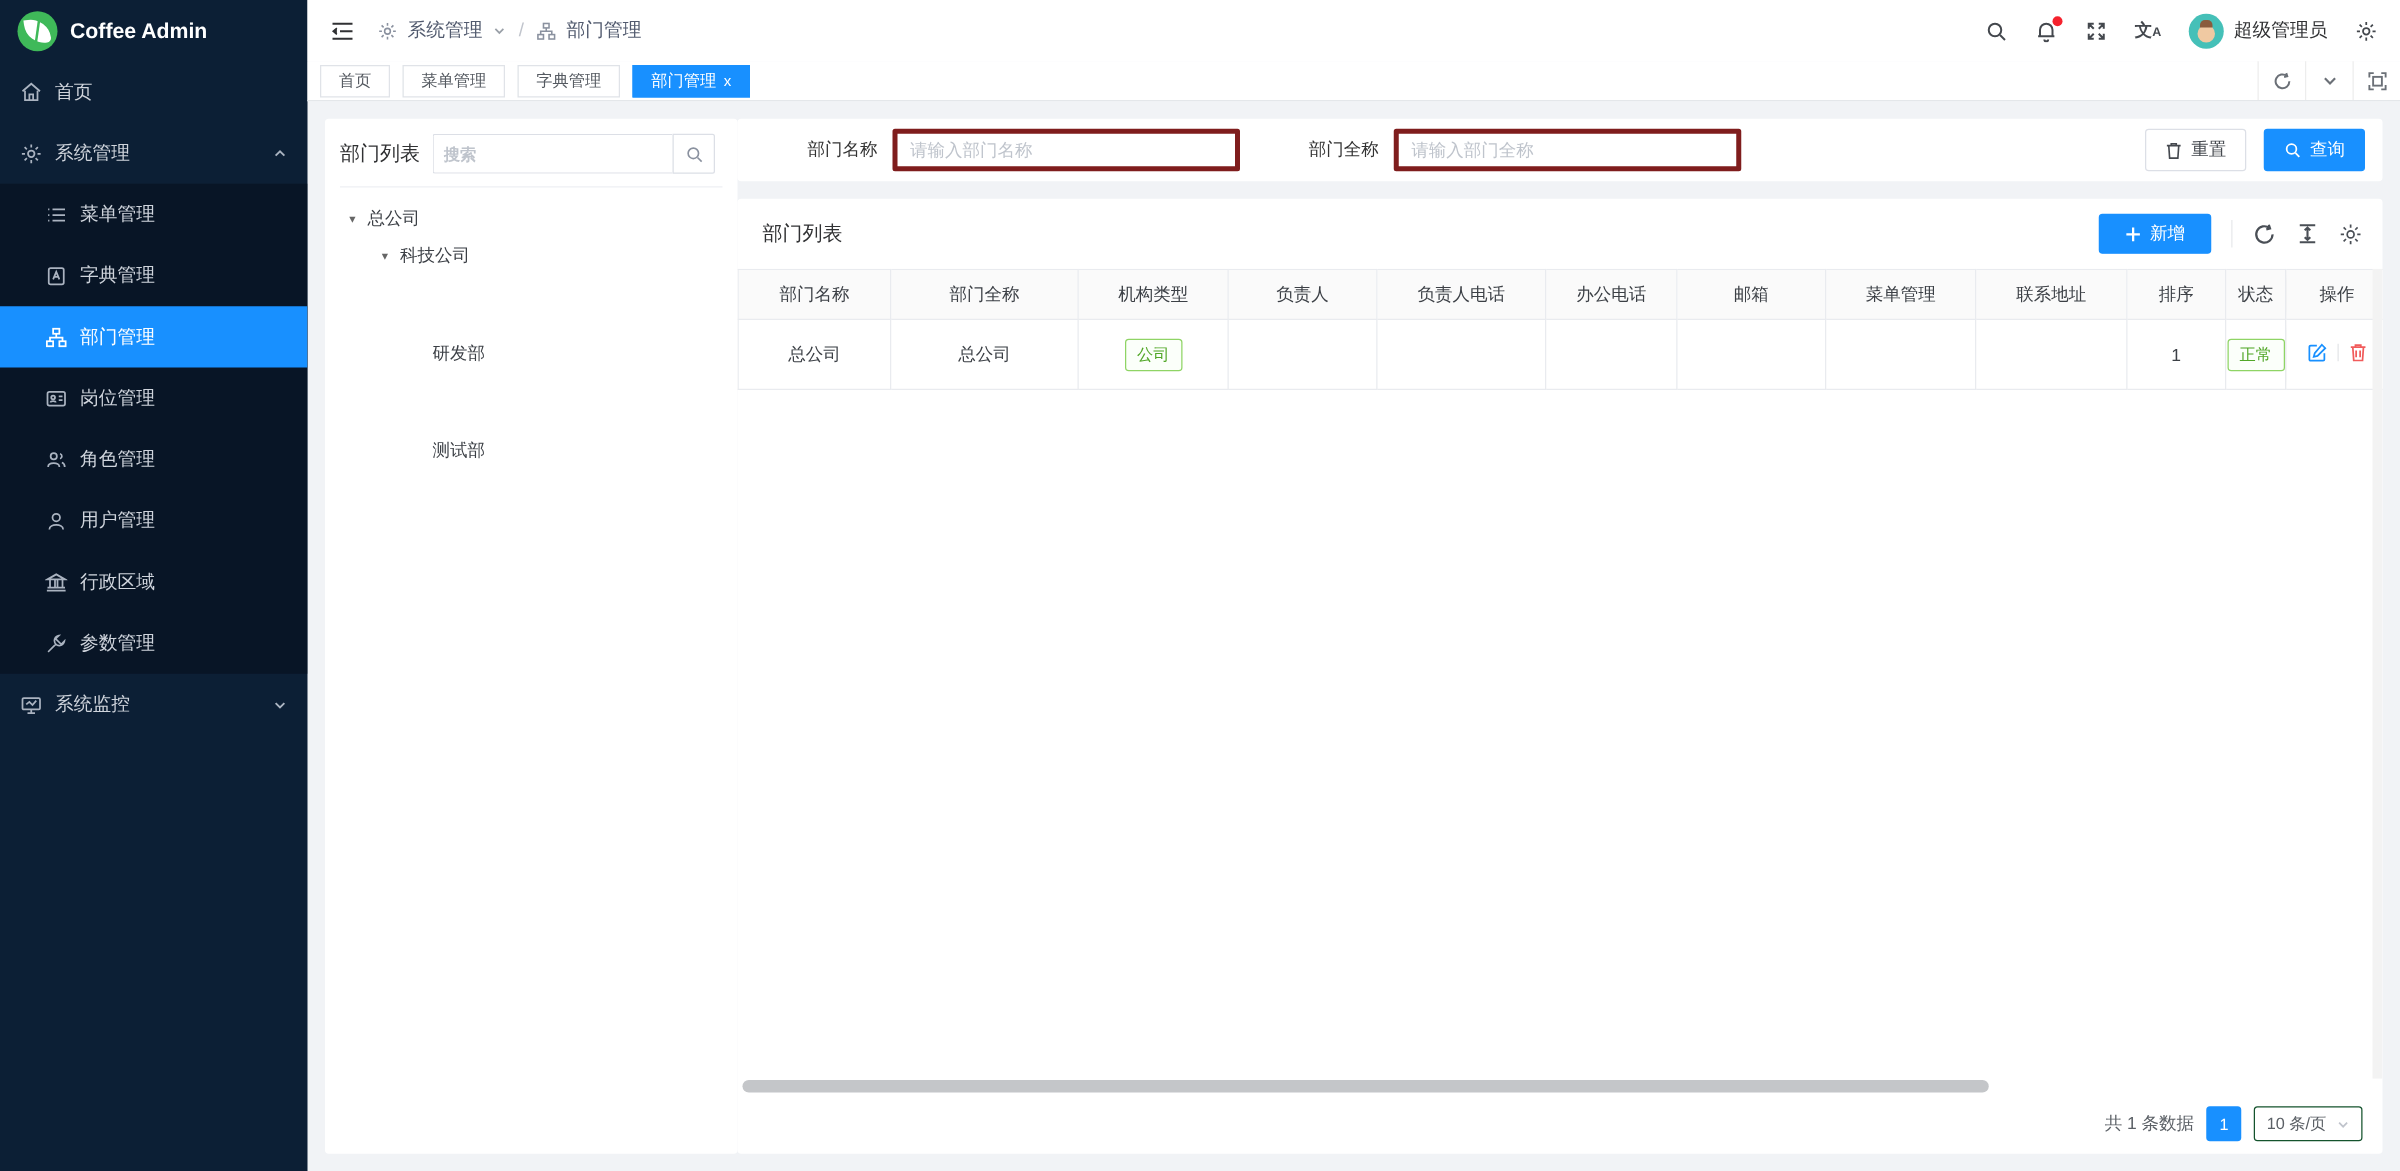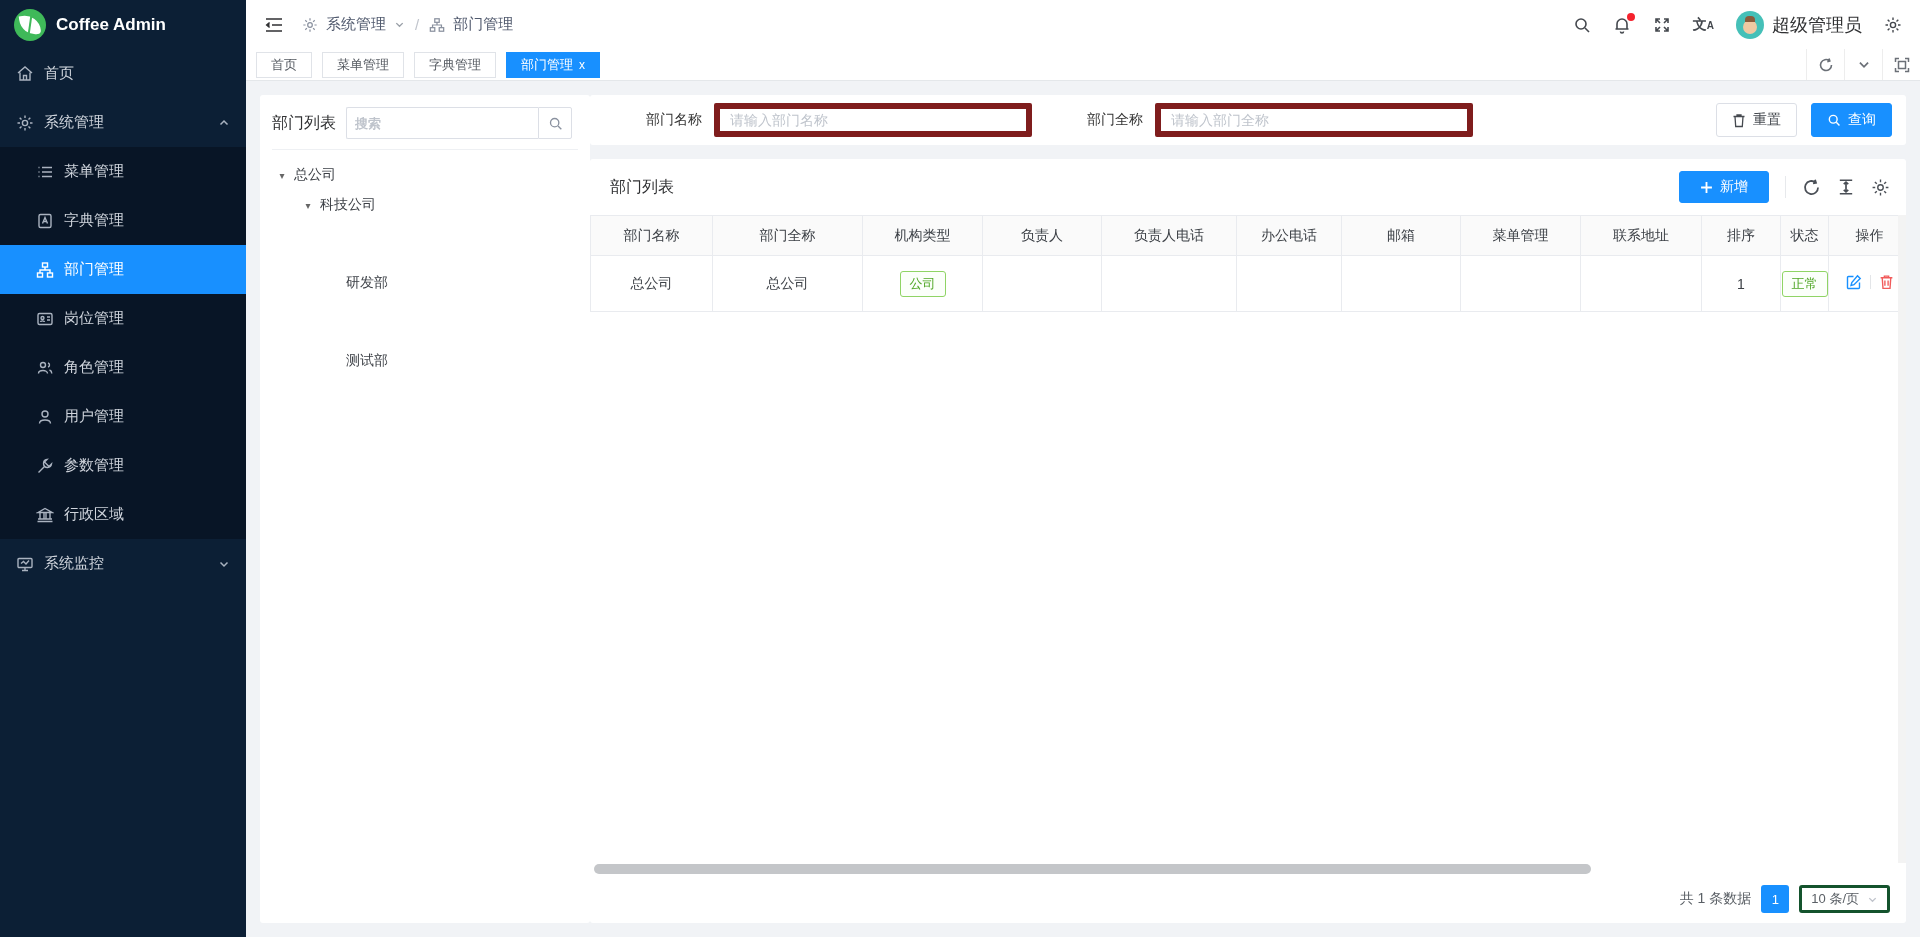--- a/index.html
+++ b/index.html
@@ -33,21 +33,21 @@
   .crumb .sep { color:#c0c4cc; margin:0 2px; }
   .topbar-right { margin-left:auto; display:flex; align-items:center; gap:22px; color:#44484e; }
   .tb-icon { position:relative; cursor:pointer; color:#44484e; }
   .badge-dot { position:absolute; top:-3px; right:-4px; width:8px; height:8px; border-radius:50%; background:#f5222d; }
   .translate { font-size:14px; font-weight:bold; letter-spacing:0; cursor:pointer; }
   .translate small { font-size:10px; font-weight:bold; }
   .userbox { display:flex; align-items:center; gap:8px; cursor:pointer; }
   .avatar { width:28px; height:28px; border-radius:50%; background:#45c0b8; position:relative; overflow:hidden; }
   .avatar:before { content:""; position:absolute; left:7px; top:9px; width:14px; height:14px; border-radius:50%; background:#f0c9a2; }
   .avatar:after { content:""; position:absolute; left:9px; top:5px; width:10px; height:6px; border-radius:4px 4px 0 0; background:#8a5b3c; }
-  .username { font-size:18px; color:#303133; }
+  .username { font-size:15px; color:#303133; }
 
   .tabbar { height:32px; background:#fff; border-bottom:1px solid #e4e7ea; display:flex; align-items:stretch; padding-left:10px; flex-shrink:0; }
   .tabs { display:flex; align-items:center; gap:10px; flex:1; }
   .tab { height:26px; display:flex; align-items:center; gap:6px; padding:0 14px; border:1px solid #e0e3e8; background:#fff; color:#555a61; font-size:13px; cursor:pointer; }
   .tab.active { background:#1890ff; border-color:#1890ff; color:#fff; }
   .tab .x { font-size:12px; }
   .tabbar-ctrls { display:flex; align-items:stretch; }
   .tabbar-ctrl { width:38px; display:flex; align-items:center; justify-content:center; border-left:1px solid #ededed; color:#6b7077; cursor:pointer; }
 
   .content { flex:1; display:flex; padding:14px; min-height:0; }
@@ -65,21 +65,21 @@
   .tree-node { height:30px; display:flex; align-items:center; gap:6px; cursor:pointer; }
   .tree-node .caret { font-size:10px; color:#666; width:12px; text-align:center; }
   .lv0 { padding-left:4px; } .lv1 { padding-left:30px; } .lv2 { padding-left:74px;margin-top:48px; }
 
   
   .right-col { flex:1; display:flex; flex-direction:column; gap:14px; min-width:0; }
 
   .search-card { background:#fff; border-radius:3px; height:50px; display:flex; align-items:center; padding:0 14px 0 56px; flex-shrink:0; }
   .sf-item { display:flex; align-items:center; gap:12px; margin-right:55px; }
   .sf-label { color:#333; white-space:nowrap; }
-  .sf-input { width:318px; height:34px; border:6px solid #7f1d1d; border-radius:2px; padding:0 10px; font-size:14px; color:#333; outline:none; font-family:inherit;}
+  .sf-input { width:278px; height:34px; border:4px solid #7f1d1d; border-radius:2px; padding:0 10px; font-size:14px; color:#333; outline:none; font-family:inherit;}
   .sf-input::placeholder { color:#bfc4cc; }
   .sf-btns { margin-left:auto; display:flex; gap:14px; }
   .btn { height:34px; display:flex; align-items:center; gap:7px; padding:0 15px; border-radius:3px; font-size:14px; cursor:pointer; border:1px solid #dcdfe6; background:#fff; color:#45494f; }
   .btn-primary { background:#1890ff; border-color:#1890ff; color:#fff; }
 
   
   .table-card { flex:1; background:#fff; border-radius:3px; display:flex; flex-direction:column; min-height:0; position:relative; }
   .tc-head { height:56px; display:flex; align-items:center; padding:0 16px 0 20px; flex-shrink:0; }
   .tc-title { font-size:16px; color:#303133; }
   .tc-tools { margin-left:auto; display:flex; align-items:center; gap:16px; }
@@ -99,21 +99,21 @@
   .icon-edit { color:#1890ff; cursor:pointer; }
   .icon-del { color:#f15b5b; cursor:pointer; }
   .v-gutter { position:absolute; top:0; right:0; width:8px; bottom:0; background:#f3f3f3; }
 
   .hscroll { height:12px; margin:0 2px; flex-shrink:0; position:relative; }
   .hscroll .thumb { position:absolute; left:2px; top:1px; height:10px; width:76%; background:#c4c6c9; border-radius:5px; }
 
   .pager { height:48px; display:flex; align-items:center; justify-content:flex-end; gap:10px; padding:0 16px; flex-shrink:0; }
   .pager-total { color:#5b6066; }
   .page-num { width:28px; height:28px; border-radius:3px; background:#1890ff; color:#fff; display:flex; align-items:center; justify-content:center; font-size:13px; cursor:pointer; }
-  .page-size { height:28px; border:3px solid #14532d; border-radius:3px; display:flex; align-items:center; gap:8px; padding:0 9px; color:#5b6066; font-size:13px; cursor:pointer; }
+  .page-size { height:28px; border:1px solid #14532d; border-radius:3px; display:flex; align-items:center; gap:8px; padding:0 9px; color:#5b6066; font-size:13px; cursor:pointer; }
   .page-size .chev { color:#c0c4cc; }
 </style>
 </head>
 <body>
 
 <aside class="sidebar">
   <div class="logo">
     <span class="logo-badge">
         <span class="logo-leaf"></span>
       </span>
@@ -176,29 +176,29 @@
       </div>
       <div class="menu-item">
         <svg class="mi-icon" viewBox="0 0 18 18" fill="none" stroke="currentColor" stroke-width="1.4">
             <circle cx="9" cy="6" r="3"></circle>
             <path d="M3.5 15.5 C3.5 10.8 14.5 10.8 14.5 15.5"></path>
           </svg>
         <span>用户管理</span>
       </div>
       <div class="menu-item">
         <svg class="mi-icon" viewBox="0 0 18 18" fill="none" stroke="currentColor" stroke-width="1.4">
+            <path d="M2 6.5 L9 2.5 L16 6.5 H2 Z M4 6.5 V13 M8 6.5 V13 M10 6.5 V13 M14 6.5 V13 M2 13 H16 M1.5 15.5 H16.5"></path>
+          </svg>
+        <span>行政区域</span>
+      </div>
+      <div class="menu-item">
+        <svg class="mi-icon" viewBox="0 0 18 18" fill="none" stroke="currentColor" stroke-width="1.4">
             <path d="M11 2.5 a4 4 0 1 0 4.5 4.5 L13 9.5 L8.5 5 Z M8.5 9.5 L3 15 M3 15 l-0.5 0.5"></path>
           </svg>
         <span>参数管理</span>
-      </div>
-      <div class="menu-item">
-        <svg class="mi-icon" viewBox="0 0 18 18" fill="none" stroke="currentColor" stroke-width="1.4">
-            <path d="M2 6.5 L9 2.5 L16 6.5 H2 Z M4 6.5 V13 M8 6.5 V13 M10 6.5 V13 M14 6.5 V13 M2 13 H16 M1.5 15.5 H16.5"></path>
-          </svg>
-        <span>行政区域</span>
       </div>
     </div>
     <div class="menu-item">
       <svg class="mi-icon" viewBox="0 0 18 18" fill="none" stroke="currentColor" stroke-width="1.4">
           <rect x="2" y="3.5" width="14" height="9" rx="1"></rect>
           <path d="M5 8.5 L7.5 6.5 L10 9 L13 5.5 M9 12.5 V15 M6 15.5 H12"></path>
         </svg>
       <span>系统监控</span>
       <svg class="chev" width="12" height="12" viewBox="0 0 12 12" fill="none" stroke="currentColor" stroke-width="1.5">
           <path d="M2.5 4.5 L6 8 L9.5 4.5"></path>

